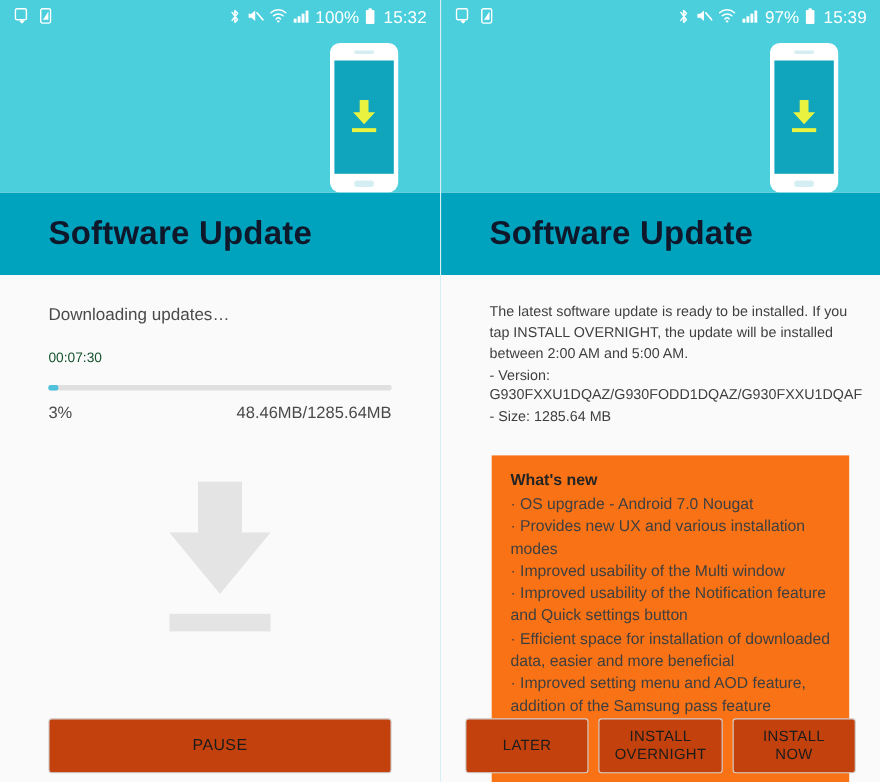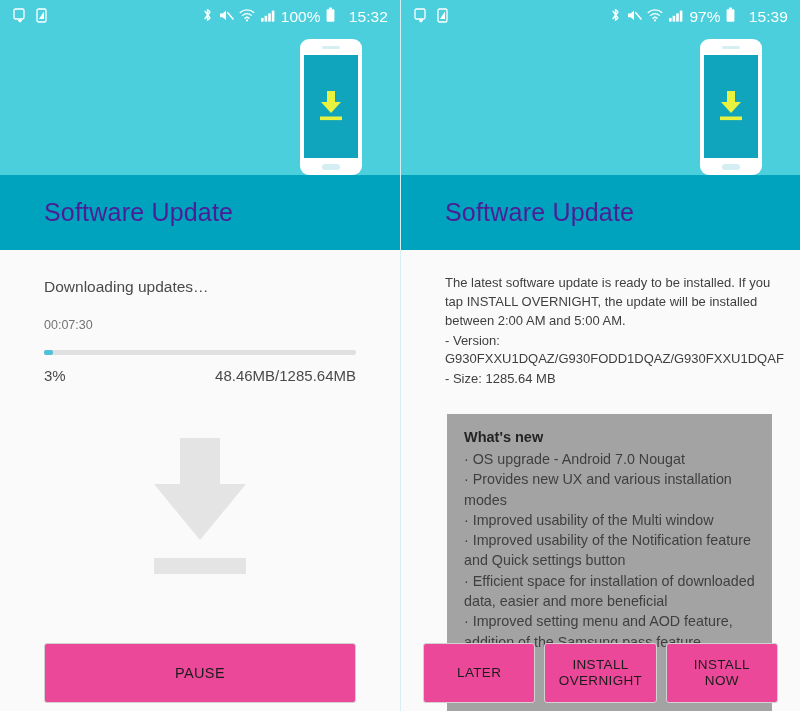--- a/index.html
+++ b/index.html
@@ -35,21 +35,21 @@
     color: #ffffff;
     z-index: 3;
   }
   .sb-left { display: flex; align-items: center; gap: 9px; }
   .sb-right { margin-left: auto; display: flex; align-items: center; gap: 5px; }
   .sb-ico { display: block; }
   .sb-txt {
     font-size: 15.5px; letter-spacing: .1px;
     color: #fff; white-space: nowrap;
   }
-  .sb-clock { font-size: 15.5px; margin-left: 9px; }
+  .sb-clock { font-size: 15.5px; margin-left: 3px; }
 
   .phone-art {
     position: absolute;
     right: 38px; bottom: 0px;
     width: 62px; height: 136px;
     z-index: 2;
   }
   .phone-body {
     position: absolute; inset: 0;
     background: #ffffff;
@@ -80,42 +80,42 @@
 
   
   .titlebar {
     flex: 0 0 auto;
     height: 75px;
     background: #00a3bd;
     display: flex; align-items: center;
     padding-left: 44px;
   }
   .title {
-    color: #4c1d95;
-    font-size: 25px;
-    font-weight: 400;
+    color: #0f172a;
+    font-size: 30px;
+    font-weight: 700;
     letter-spacing: .2px;
   }
 
   
   .body {
     flex: 1 1 auto;
     position: relative;
     background: #fafafa;
     overflow: hidden;
   }
 
   
   .dl-status {
     position: absolute; left: 44px; top: 28px;
     font-size: 15.5px; color: #4a4a4a;
   }
   .dl-time {
     position: absolute; left: 44px; top: 68px;
-    font-size: 12.5px; color: #737373;
+    font-size: 12.5px; color: #14532d;
   }
   .progress-track {
     position: absolute; left: 44px; right: 44px; top: 100px;
     height: 5px; border-radius: 2px;
     background: #e0e0e0;
   }
   .progress-fill {
     height: 100%; border-radius: 2px;
     background: #4fc1db;
   }
@@ -133,22 +133,22 @@
     width: 120px; height: 148px;
   }
   .btn-row {
     position: absolute; left: 0; right: 0; bottom: 8px;
     display: flex; gap: 9px;
     padding: 0 44px;
   }
   .btn-row.triple { padding: 0 22px; gap: 9px; }
   .btn {
     flex: 1 1 0;
-    height: 60px;
-    background: #ec4899;
+    height: 50px;
+    background: #c2410c;
     border: 1px solid #d2d2d2;
     border-radius: 3px;
     display: flex; align-items: center; justify-content: center;
     text-align: center;
     font-size: 13.5px; color: #1c1c1c;
     letter-spacing: .35px;
     line-height: 1.15;
     cursor: pointer;
     padding: 0 12px;
   }
@@ -158,21 +158,21 @@
   .intro {
     position: absolute; left: 44px; right: 26px; top: 24px;
     font-size: 13px; color: #3f3f3f;
     line-height: 1.45;
   }
   .meta { margin-top: 1px; }
   .whatsnew {
     position: absolute;
     left: 46px; right: 28px;
     top: 164px; bottom: 0;
-    background: #a3a3a3;
+    background: #f97316;
     padding: 15px 17px 8px 17px;
     overflow: hidden;
   }
   .wn-title {
     font-size: 14.5px; font-weight: bold;
     color: #242424; margin-bottom: 4px;
   }
   .wn-item {
     font-size: 14.3px; color: #3f3f3f;
     line-height: 1.42;

